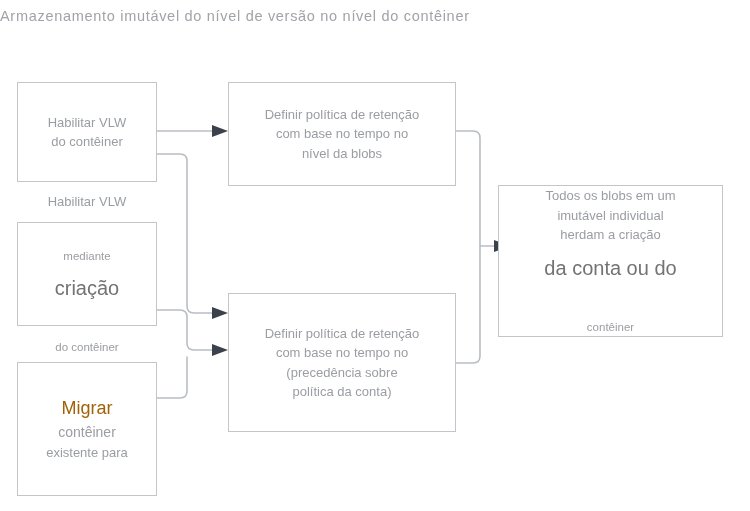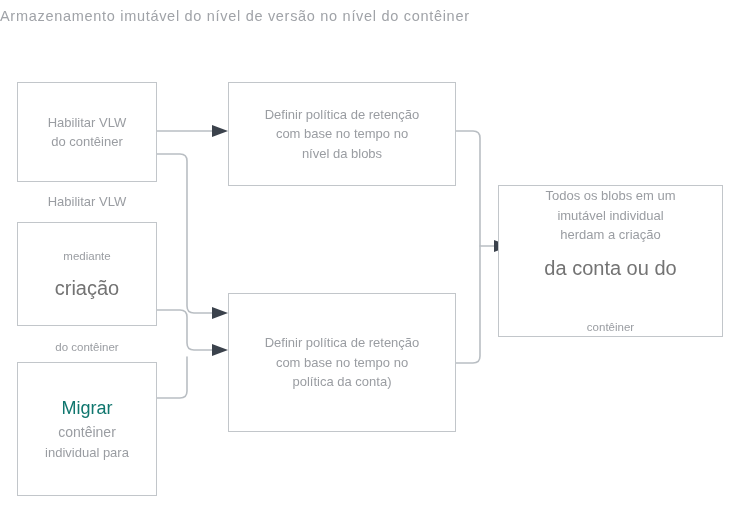--- a/index.html
+++ b/index.html
@@ -44,21 +44,21 @@
   .node .ln {
     display: block;
     width: 100%;
     line-height: 1.5;
     white-space: nowrap;
   }
   
   .t-sm   { font-size: 11.5px; margin-top: 36px; }
   .t-base { font-size: 13px; }
   .t-md   { font-size: 14px; }
-  .t-lg   { font-size: 18px; color: #0f766e; }
+  .t-lg   { font-size: 18px; color: #a16207; }
   .t-xl   { font-size: 20px; color: #737373; margin-top: 8px; }
 
   
   #node-enable-vlw-create      { left: 17px;  top: 82px;  width: 140px; height: 100px; }
   #node-enable-vlw-creation    { left: 17px;  top: 222px; width: 140px; height: 104px; }
   #node-migrate-existing       { left: 17px;  top: 362px; width: 140px; height: 134px; }
   #node-policy-account         { left: 228px; top: 82px;  width: 228px; height: 104px; }
   #node-policy-container       { left: 228px; top: 293px; width: 228px; height: 139px; }
   #node-blobs-inherit          { left: 498px; top: 185px; width: 225px; height: 152px; }
 
@@ -113,32 +113,33 @@
   <div class="node" id="node-enable-vlw-creation">
     <span class="ln t-base">Habilitar VLW</span>
     <span class="ln t-sm">mediante</span>
     <span class="ln t-xl">criação</span>
     <span class="ln t-sm">do contêiner</span>
   </div>
 
   <div class="node" id="node-migrate-existing">
     <span class="ln t-lg">Migrar</span>
     <span class="ln t-md">contêiner</span>
-    <span class="ln t-base">individual para</span>
+    <span class="ln t-base">existente para</span>
   </div>
 
   <div class="node" id="node-policy-account">
     <span class="ln t-base">Definir política de retenção</span>
     <span class="ln t-base">com base no tempo no</span>
     <span class="ln t-base">nível da blobs</span>
   </div>
 
   <div class="node" id="node-policy-container">
     <span class="ln t-base">Definir política de retenção</span>
     <span class="ln t-base">com base no tempo no</span>
+    <span class="ln t-base">(precedência sobre</span>
     <span class="ln t-base">política da conta)</span>
   </div>
 
   <div class="node" id="node-blobs-inherit">
     <span class="ln t-base">Todos os blobs em um</span>
     <span class="ln t-base">imutável individual</span>
     <span class="ln t-base">herdam a criação</span>
     <span class="ln t-xl">da conta ou do</span>
     <span class="ln t-sm">contêiner</span>
   </div>

